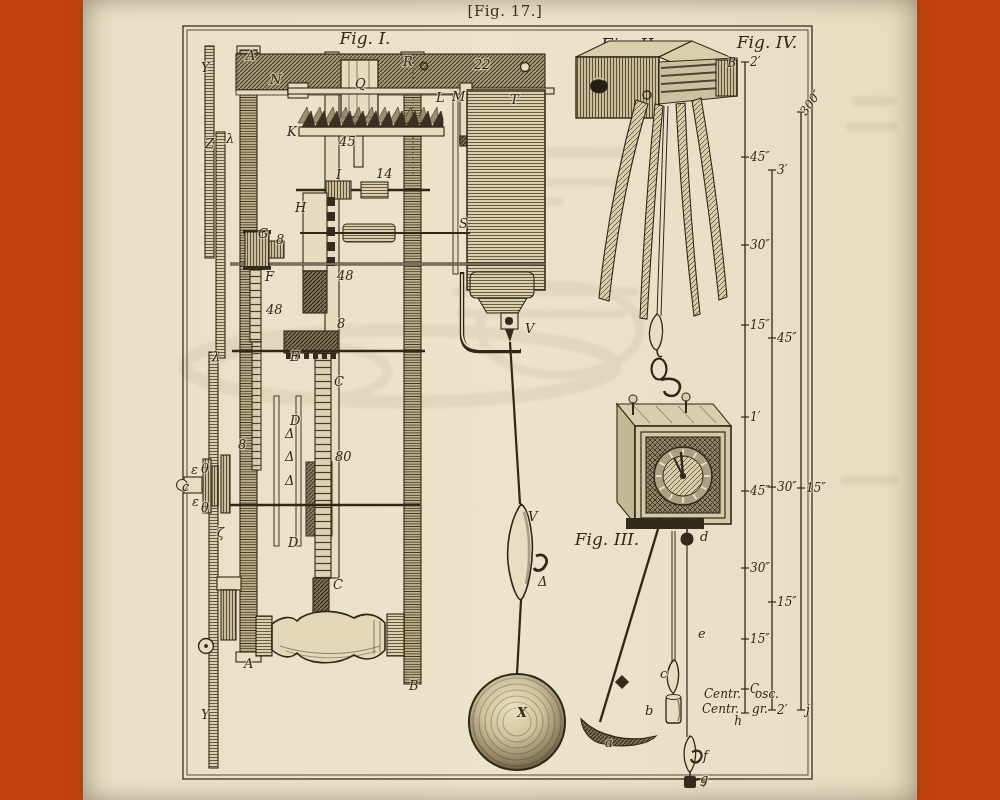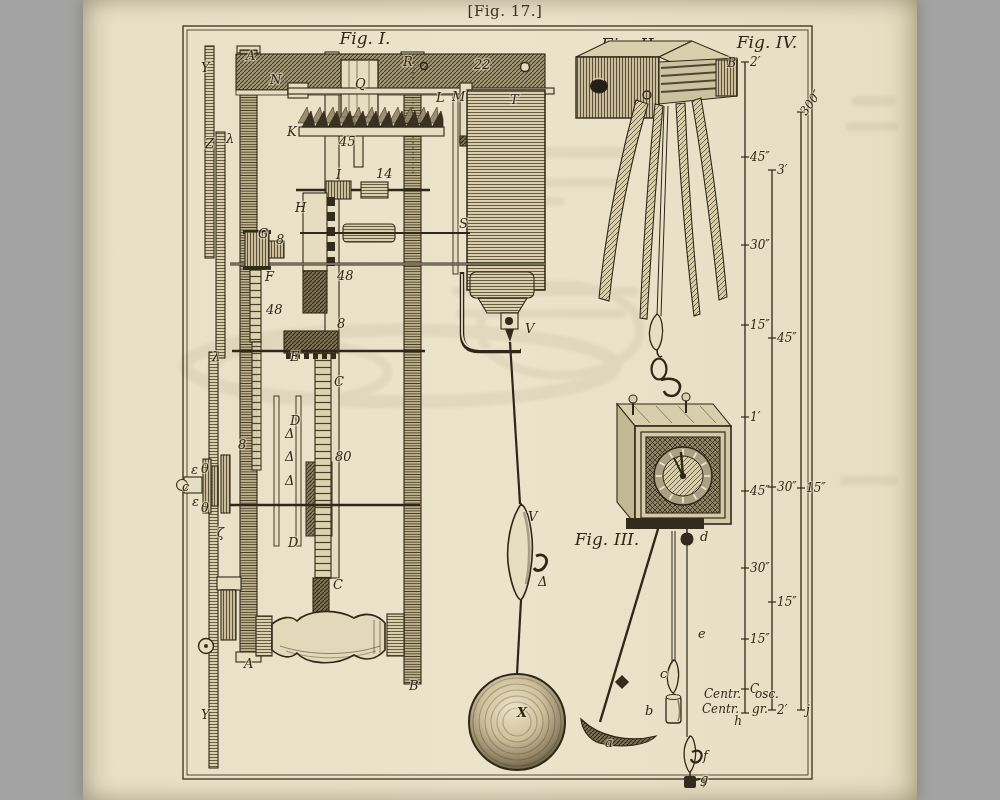--- a/index.html
+++ b/index.html
@@ -1,17 +1,17 @@
 <!DOCTYPE html>
 <html><head>
 <meta charset="utf-8">
 <style>
   html,body{margin:0;padding:0;background:#c9c3b4;}
   #canvas{position:relative;width:1000px;height:800px;overflow:hidden;
-          background:#a3a3a3;font-family:"DejaVu Serif",serif;}
+          background:#c2410c;font-family:"DejaVu Serif",serif;}
   #page{position:absolute;left:83px;top:0;width:834px;height:800px;
         background:linear-gradient(90deg,#dcd2b7 0%,#eae0c7 4%,#ece3cb 50%,#e7ddc3 96%,#d9cfae 100%);
         box-shadow:0 0 22px rgba(80,70,50,.45) inset, 0 0 14px rgba(90,80,60,.4);}
   svg{position:absolute;left:0;top:0;}
   .caption{font:15px "DejaVu Serif",serif;fill:#3b3222;letter-spacing:.5px;}
   .figtitle{font:italic 17px "DejaVu Serif",serif;fill:#2f2819;}
   .plabel{font:italic 13px "DejaVu Serif",serif;fill:#2f2819;
           paint-order:stroke;stroke:rgba(236,227,203,.55);stroke-width:2.5px;}
   .plabel.bold{font-weight:bold;}
   .sclabel{font:italic 12px "DejaVu Serif",serif;fill:#2f2819;

